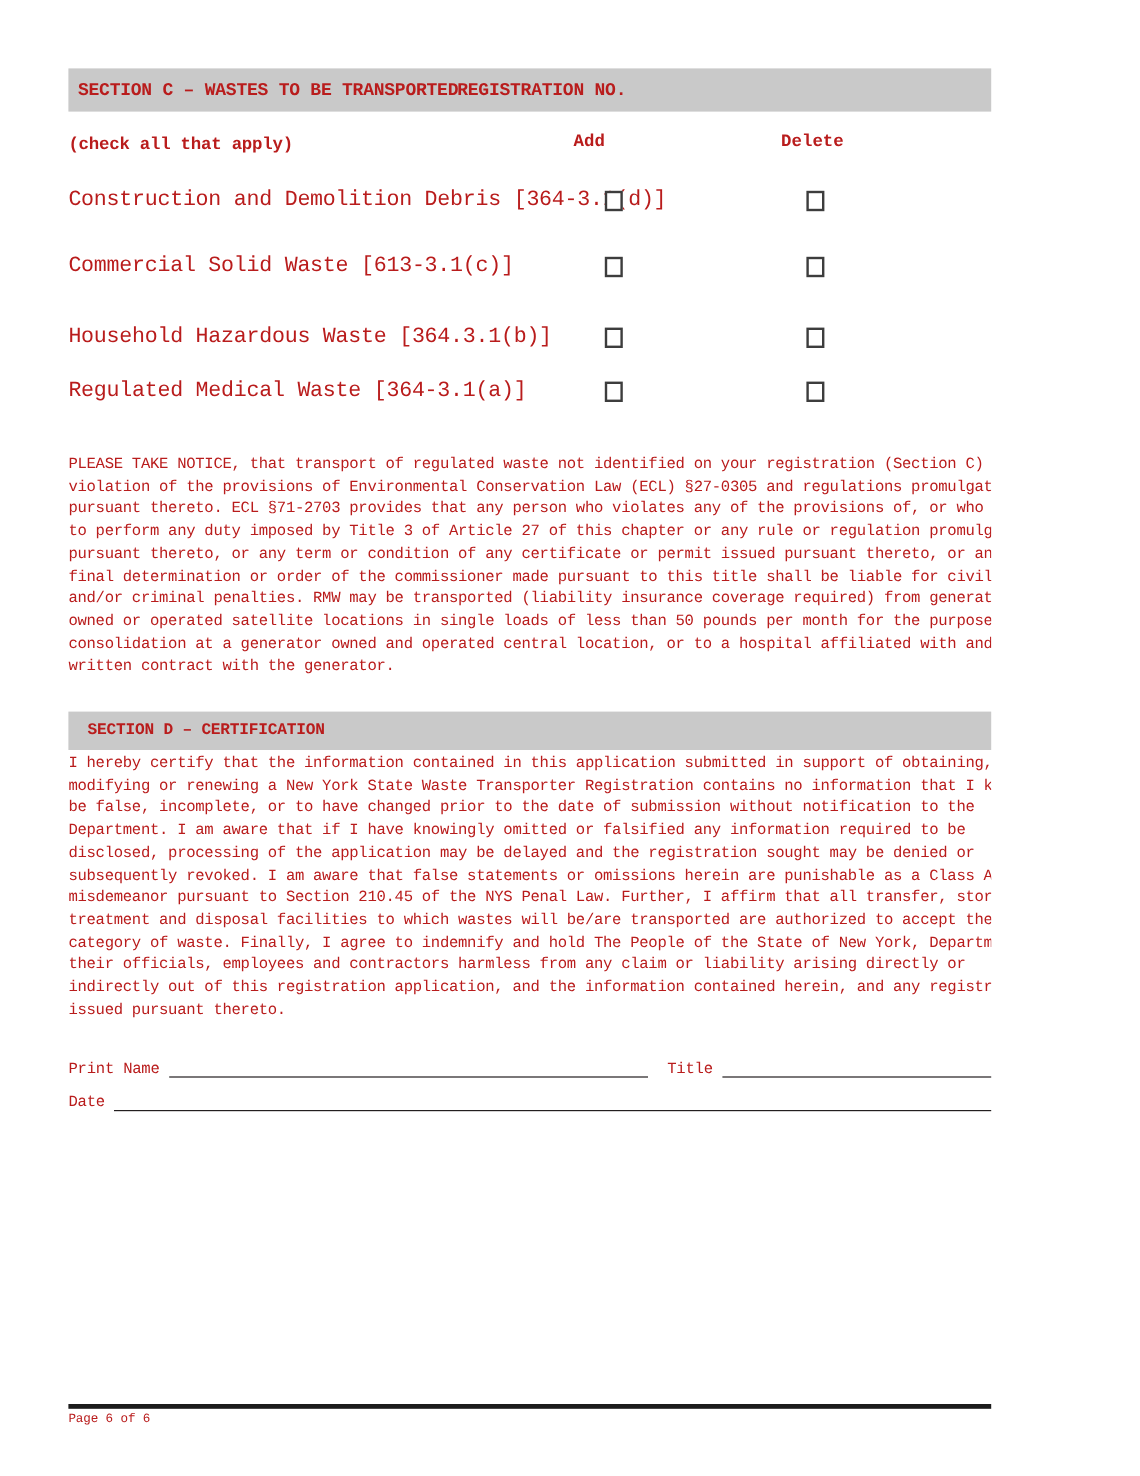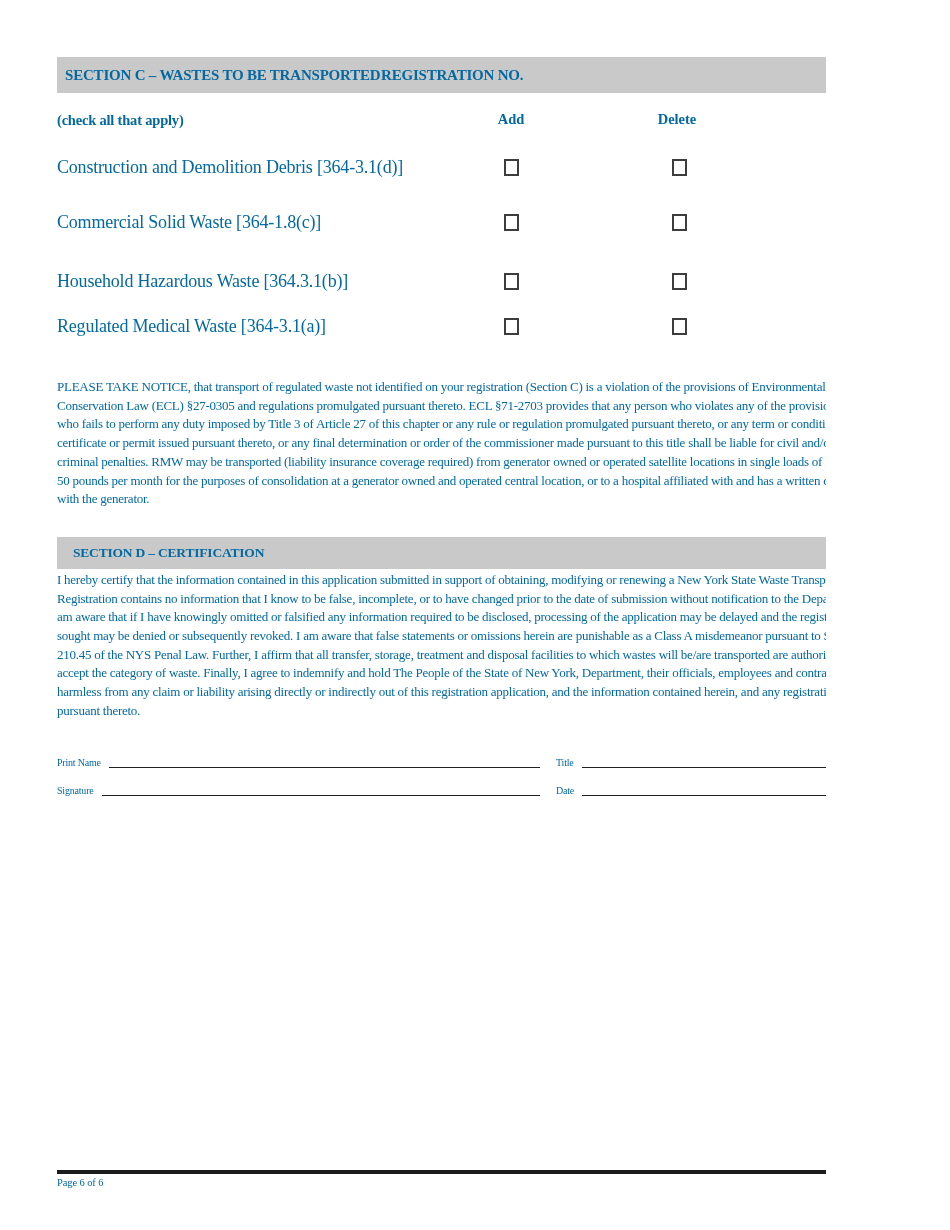--- a/index.html
+++ b/index.html
@@ -1,22 +1,22 @@
 <!DOCTYPE html>
 <html><head>
 <meta charset="utf-8">
 <style>
   html, body { margin: 0; padding: 0; background: #ffffff; }
   .page {
     position: relative;
     width: 826px;
     height: 1230px;
     background: #ffffff;
-    font-family: Liberation Serif, serif;
-    color: #0369a1;
+    font-family: Liberation Mono, monospace;
+    color: #b91c1c;
     overflow: hidden;
   }
   .content {
     position: absolute;
     left: 57px;
     top: 0;
     width: 838px;
   }
   
   .bar {
@@ -32,21 +32,21 @@
   .bar-title-d { margin-left: 16px; font-weight: 600; font-size: 13.5px; }
   .bar-reg { position: absolute; left: 324px; font-weight: 700; font-size: 15px; }
 
   
   .cols-row { position: relative; margin-top: 18px; height: 16px; }
   .instruction { font-weight: 700; font-size: 14.5px; letter-spacing: -0.2px; }
   .col-head {
     position: absolute; top: 0;
     font-weight: 700; font-size: 14.5px; text-align: center;
   }
-  .col-add { left: 424px; width: 60px; }
+  .col-add { left: 404px; width: 60px; }
   .col-delete { left: 585px; width: 70px; }
 
   
   .waste-row { position: relative; }
   .r1 { margin-top: 32px; }
   .r2 { margin-top: 39px; }
   .r3 { margin-top: 43px; }
   .r4 { margin-top: 29px; }
   .r5 { margin-top: 28px; }
   .waste-label { font-size: 18px; letter-spacing: -0.2px; line-height: 16px; }
@@ -70,21 +70,21 @@
   }
   .notice { margin-top: 44px; }
   .cert { margin-top: 2px; }
 
   
   .sig-row { display: flex; margin-top: 12px; }
   .sig-row-1 { margin-top: 31px; }
   .sig-group { display: flex; align-items: flex-end; }
   .sig-left { width: 483px; margin-right: 16px; }
   .sig-right { flex: 1; }
-  .sig-label { font-size: 10px; letter-spacing: -0.2px; white-space: nowrap; padding-right: 8px; }
+  .sig-label { font-size: 13px; letter-spacing: -0.2px; white-space: nowrap; padding-right: 8px; }
   .sig-line {
     flex: 1;
     height: 15px;
     border-bottom: 1.5px solid #231f20;
   }
 
   
   .footer-rule {
     position: absolute;
     left: 57px; top: 1170px;
@@ -115,21 +115,21 @@
       <span class="col-head col-delete">Delete</span>
     </div>
 
     <div class="waste-row r1">
       <div class="waste-label">Construction and Demolition Debris [364-3.1(d)]</div>
       <span class="cb cb-add"></span>
       <span class="cb cb-delete"></span>
     </div>
 
     <div class="waste-row r2">
-      <div class="waste-label">Commercial Solid Waste [364-1.8(c)]</div>
+      <div class="waste-label">Commercial Solid Waste [613-3.1(c)]</div>
       <span class="cb cb-add"></span>
       <span class="cb cb-delete"></span>
     </div>
 
     <div class="waste-row r3">
       <div class="waste-label">Household Hazardous Waste [364.3.1(b)]</div>
       <span class="cb cb-add"></span>
       <span class="cb cb-delete"></span>
     </div>
 
@@ -153,24 +153,20 @@
         <span class="sig-label">Print Name</span>
         <div class="sig-line"></div>
       </div>
       <div class="sig-group sig-right">
         <span class="sig-label">Title</span>
         <div class="sig-line"></div>
       </div>
     </div>
 
     <div class="sig-row">
-      <div class="sig-group sig-left">
-        <span class="sig-label">Signature</span>
-        <div class="sig-line"></div>
-      </div>
       <div class="sig-group sig-right">
         <span class="sig-label">Date</span>
         <div class="sig-line"></div>
       </div>
     </div>
 
   </div>
 
   <div class="footer-rule"></div>
   <div class="page-label">Page 6 of 6</div>

